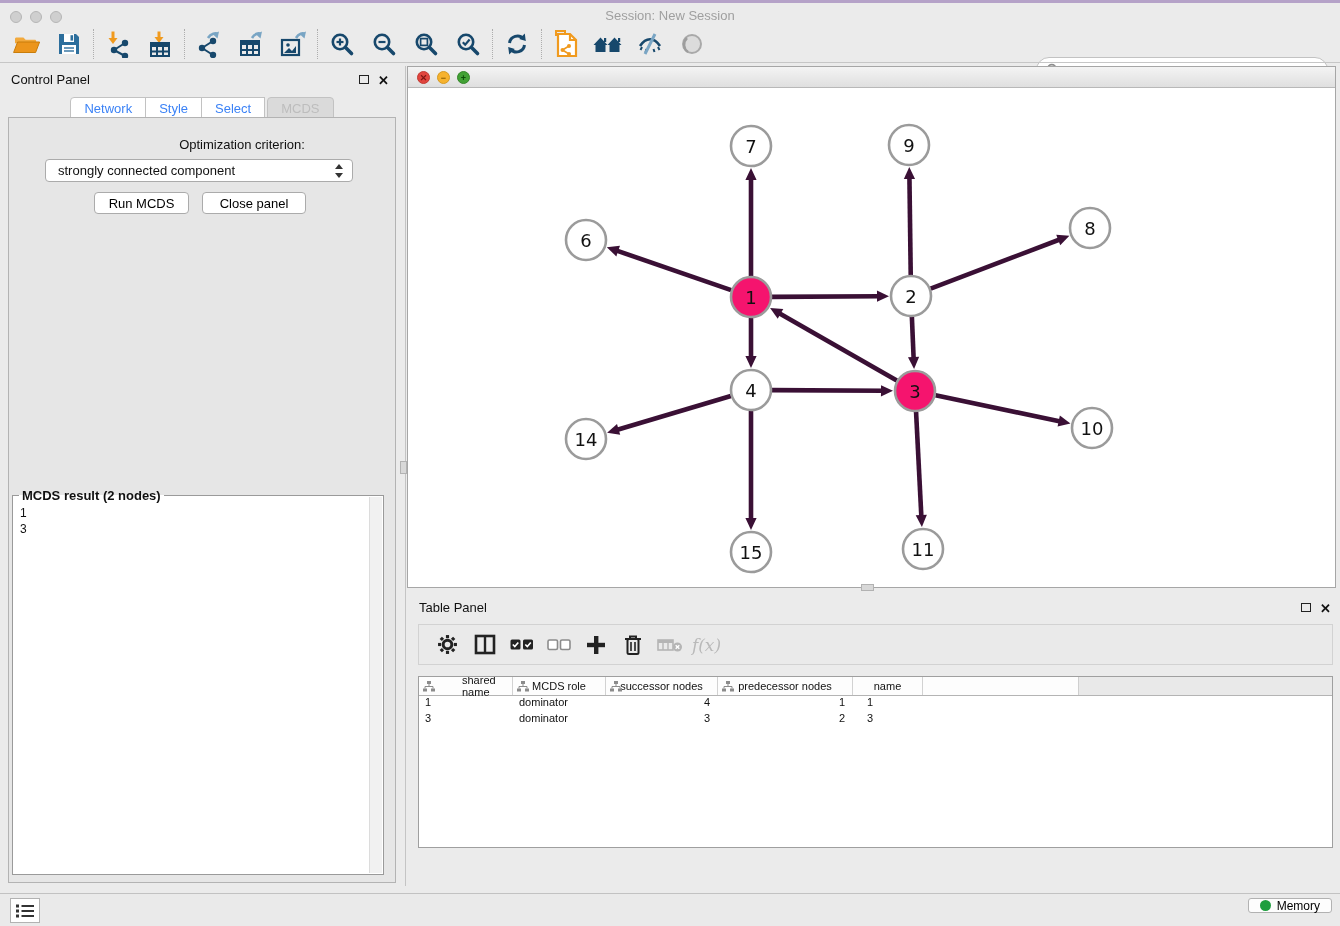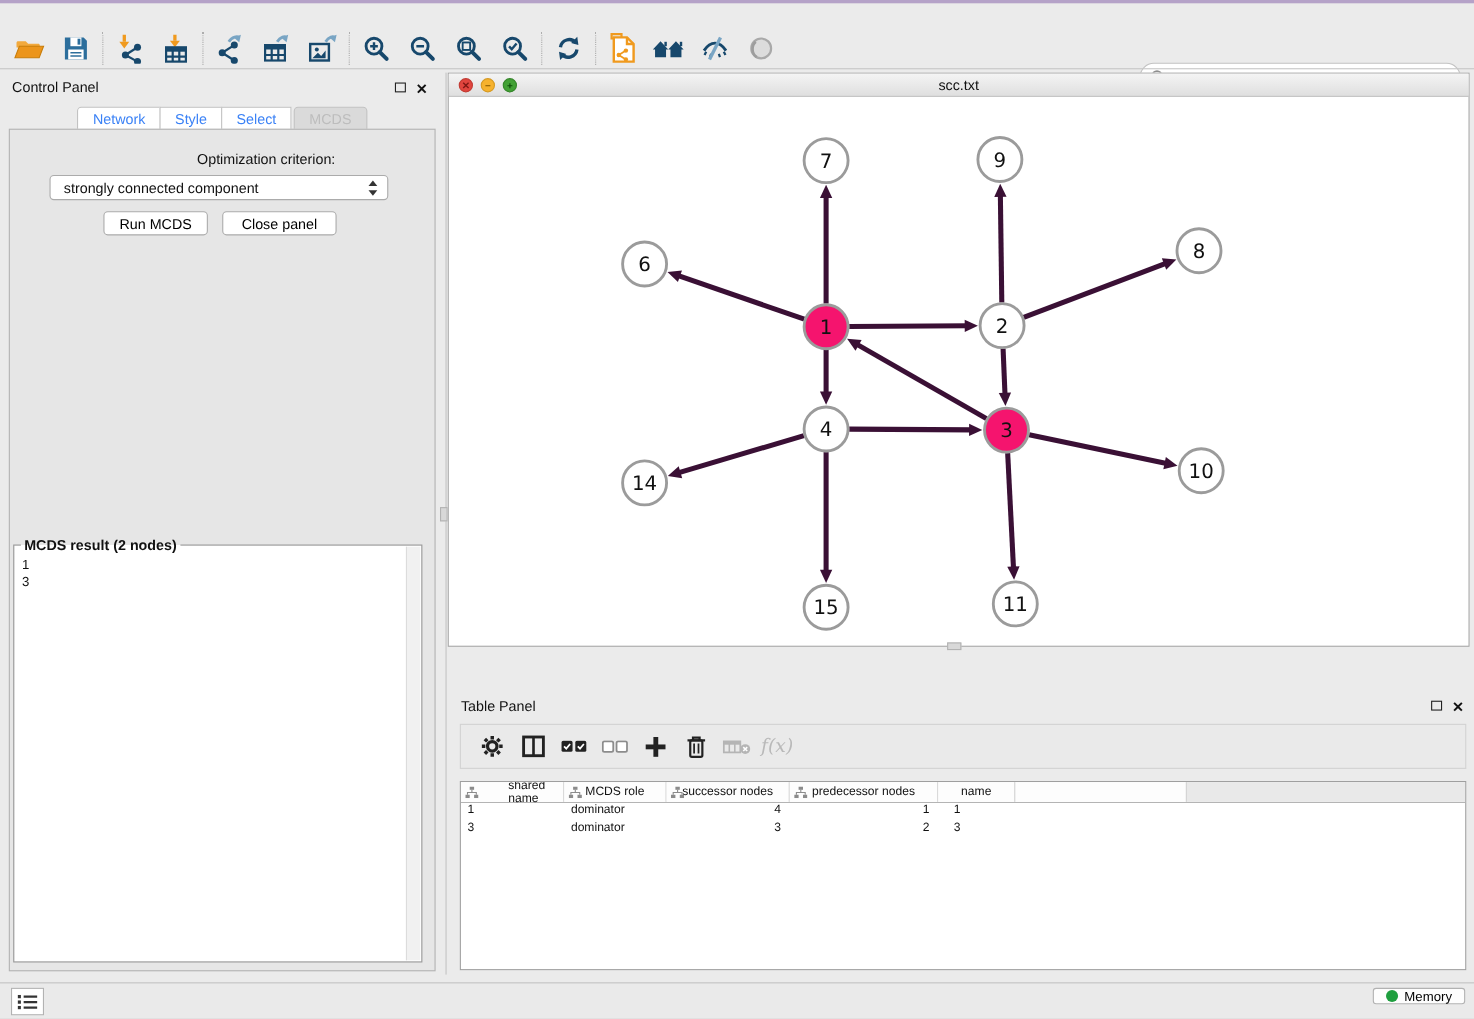--- a/index.html
+++ b/index.html
@@ -53,21 +53,21 @@
   
   .net-win{ position:absolute; left:407px; top:66px; width:929px; height:522px; border:1px solid #a6a6a6; background:#fff; }
   .nw-titlebar{ position:relative; height:21px; background:linear-gradient(#f4f4f4,#dfdfdf); border-bottom:1px solid #b8b8b8; }
   .nw-lights{ position:absolute; left:9px; top:4px; display:flex; gap:7px; }
   .light{ width:13px; height:13px; border-radius:50%; font-size:9px; font-weight:bold; text-align:center; line-height:12px; }
   .light.red{ background:#e1453e; border:1px solid #c23b33; color:#7d1612; }
   .light.yellow{ background:#f6b22e; border:1px solid #d69a22; color:#8a5d00; }
   .light.green{ background:#42a135; border:1px solid #35862a; color:#0d4d08; }
   .nw-title{ position:absolute; width:100%; text-align:center; top:3px; font-size:13px; color:#111; }
   
-  .tp{ position:absolute; left:407px; top:595px; width:933px; height:295px;margin-top:34px; }
+  .tp{ position:absolute; left:407px; top:595px; width:933px; height:295px; }
   .tp-title{ position:absolute; left:12px; top:5px; font-size:13px; }
   .tp-toolbar{ position:absolute; left:11px; right:7px; top:29px; height:41px; background:#eaeaea; border:1px solid #d2d2d2; display:flex; align-items:center; padding-left:10px; gap:0; }
   .tp-tb-btn{ width:37px; height:34px; display:flex; align-items:center; justify-content:center; background:none; border:none; }
   .fx{ font-family:"DejaVu Serif",serif; font-style:italic; font-size:17px; color:#b9b9b9; }
   .tbl{ position:absolute; left:11px; top:81px; width:915px; height:172px; border:1px solid #9f9f9f; background:#fff; overflow:hidden; }
   .tbl-header{ display:flex; height:19px; border-bottom:1px solid #b4b4b4; font-size:11px; }
   .th-cell{ position:relative; background:#fdfdfd; border-right:1px solid #d2d2d2; display:flex; align-items:center; justify-content:center; }
   .th-cell svg{ position:absolute; left:4px; top:4px; }
   .th-fill{ width:156px; background:#fdfdfd; border-right:1px solid #cfcfcf; }
   .th-rest{ flex:1; background:#e9e9e9; }
@@ -79,20 +79,28 @@
   .sb-mem{ position:absolute; right:8px; top:4px; height:15px; padding:0 11px; background:#fdfdfd; border:1px solid #b2b2b2; border-radius:3px; display:flex; align-items:center; gap:6px; font-size:12px; }
   .mem-dot{ width:11px; height:11px; border-radius:50%; background:#1e9e3e; }
   .tp-tabs{ position:absolute; left:0; top:265px; width:100%; display:flex; justify-content:center; }
 </style>
 </head>
 <body>
 
 <div class="app">
 
   <div class="accent-strip"></div>
+  <div class="titlebar">
+    <div class="traffic-inactive">
+      <span class="dot"></span>
+      <span class="dot"></span>
+      <span class="dot"></span>
+    </div>
+    <div class="title-text">Session: New Session</div>
+  </div>
 
   <div class="toolbar">
     <button class="tb-btn">
       <svg width="30" height="28" viewBox="0 0 30 28">
           <path d="M3 9c0-.8.6-1.4 1.4-1.4h7l2.2 2.2h9.2c.8 0 1.4.6 1.4 1.4v2H3z" fill="#f2a93c"></path>
           <path d="M1.6 22.5 5.6 12h22l-4 10.5z" fill="#ec951b" stroke="#c87d0a" stroke-width="1"></path>
         </svg>
     </button>
     <button class="tb-btn">
       <svg width="26" height="26" viewBox="0 0 26 26">
@@ -291,21 +299,20 @@
   <div class="v-split"></div>
   <div class="v-handle"></div>
 
   <div class="net-win">
     <div class="nw-titlebar">
       <div class="nw-lights">
         <span class="light red">✕</span>
         <span class="light yellow">−</span>
         <span class="light green">+</span>
       </div>
-      <div class="nw-title">scc.txt</div>
     </div>
     <svg width="927" height="499" viewBox="0 0 927 499" style="display:block;">
         <line x1="343" y1="188" x2="343" y2="89" stroke="#3a1035" stroke-width="4.6"></line>
         <polygon points="343,80 348.6,92 337.4,92" fill="#3a1035"></polygon>
         <line x1="323.15100568517136" y1="202.143074691241" x2="207.30089636950896" y2="162.12212783673948" stroke="#3a1035" stroke-width="4.6"></line>
         <polygon points="198.79418452029668,159.18344556155705 211.9649804015821,157.80862344451265 208.307953570244,168.3947537457546" fill="#3a1035"></polygon>
         <line x1="363.9995898557659" y1="208.86875256340147" x2="472.00060545101223" y2="208.19374621593118" stroke="#3a1035" stroke-width="4.6"></line>
         <polygon points="481.0004296749119,208.1374973145318 469.0356633594719,213.8123864779352 468.9656647266194,202.61260522152674" fill="#3a1035"></polygon>
         <line x1="343" y1="230" x2="343" y2="271" stroke="#3a1035" stroke-width="4.6"></line>
         <polygon points="343,280 337.4,268 348.6,268" fill="#3a1035"></polygon>

